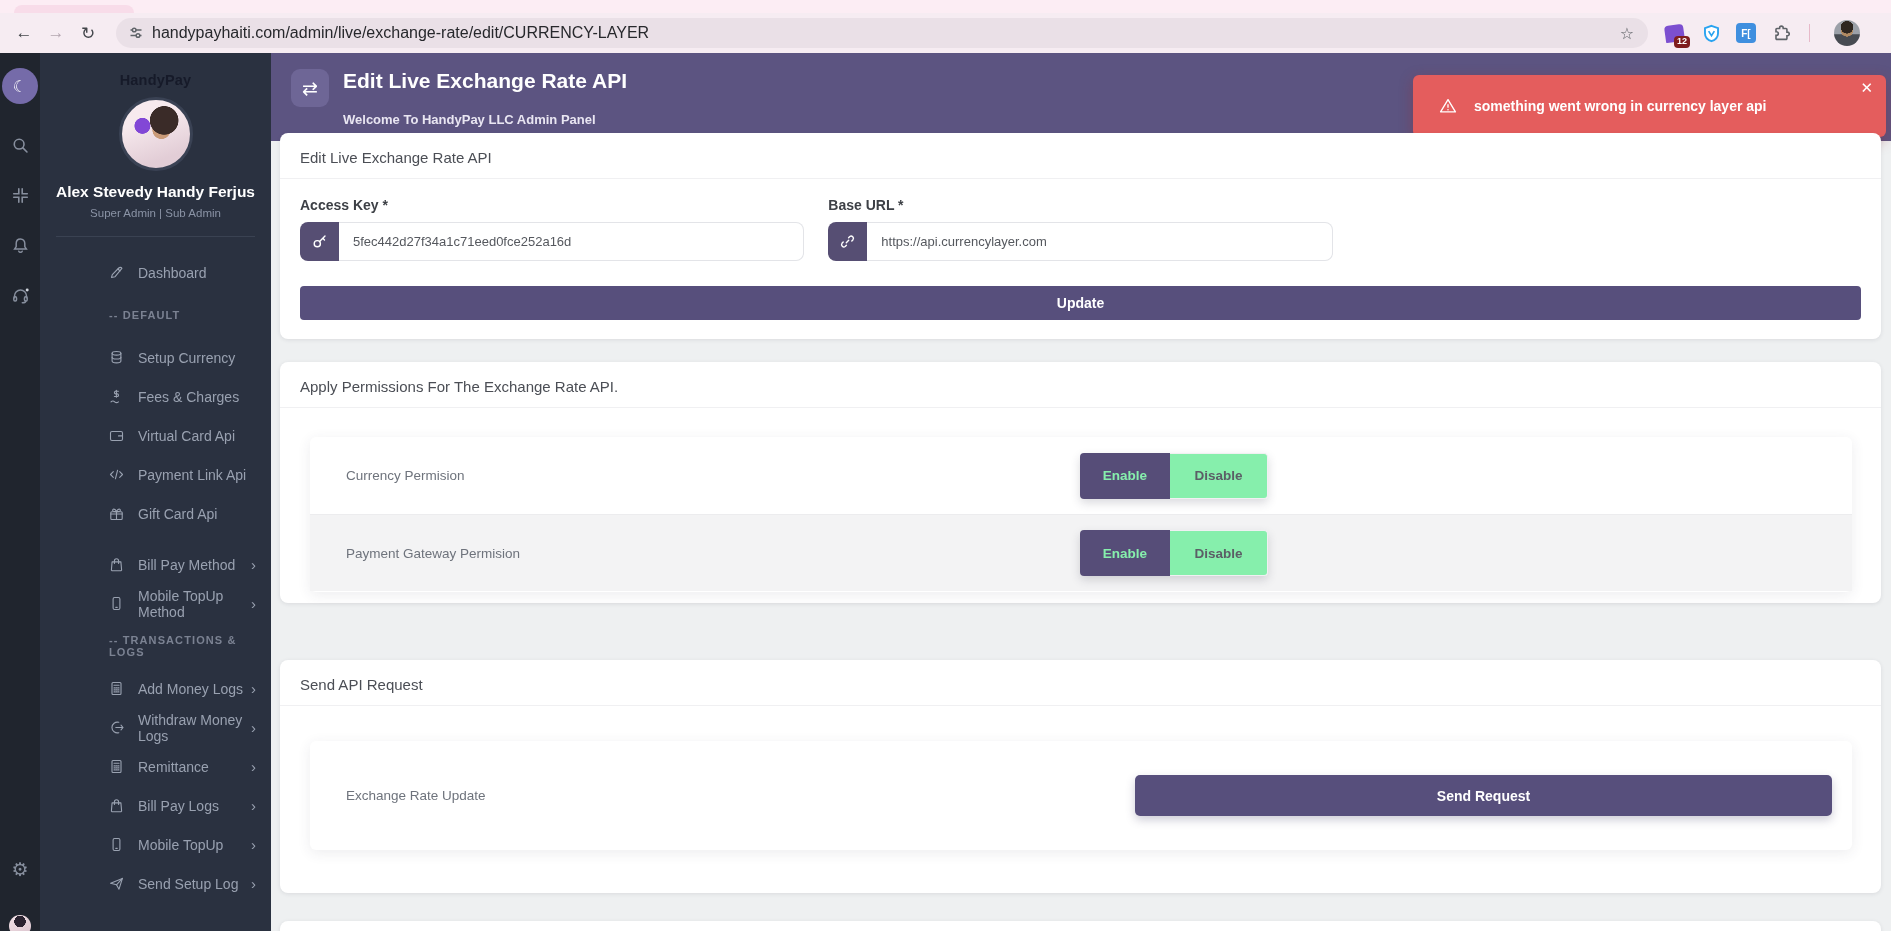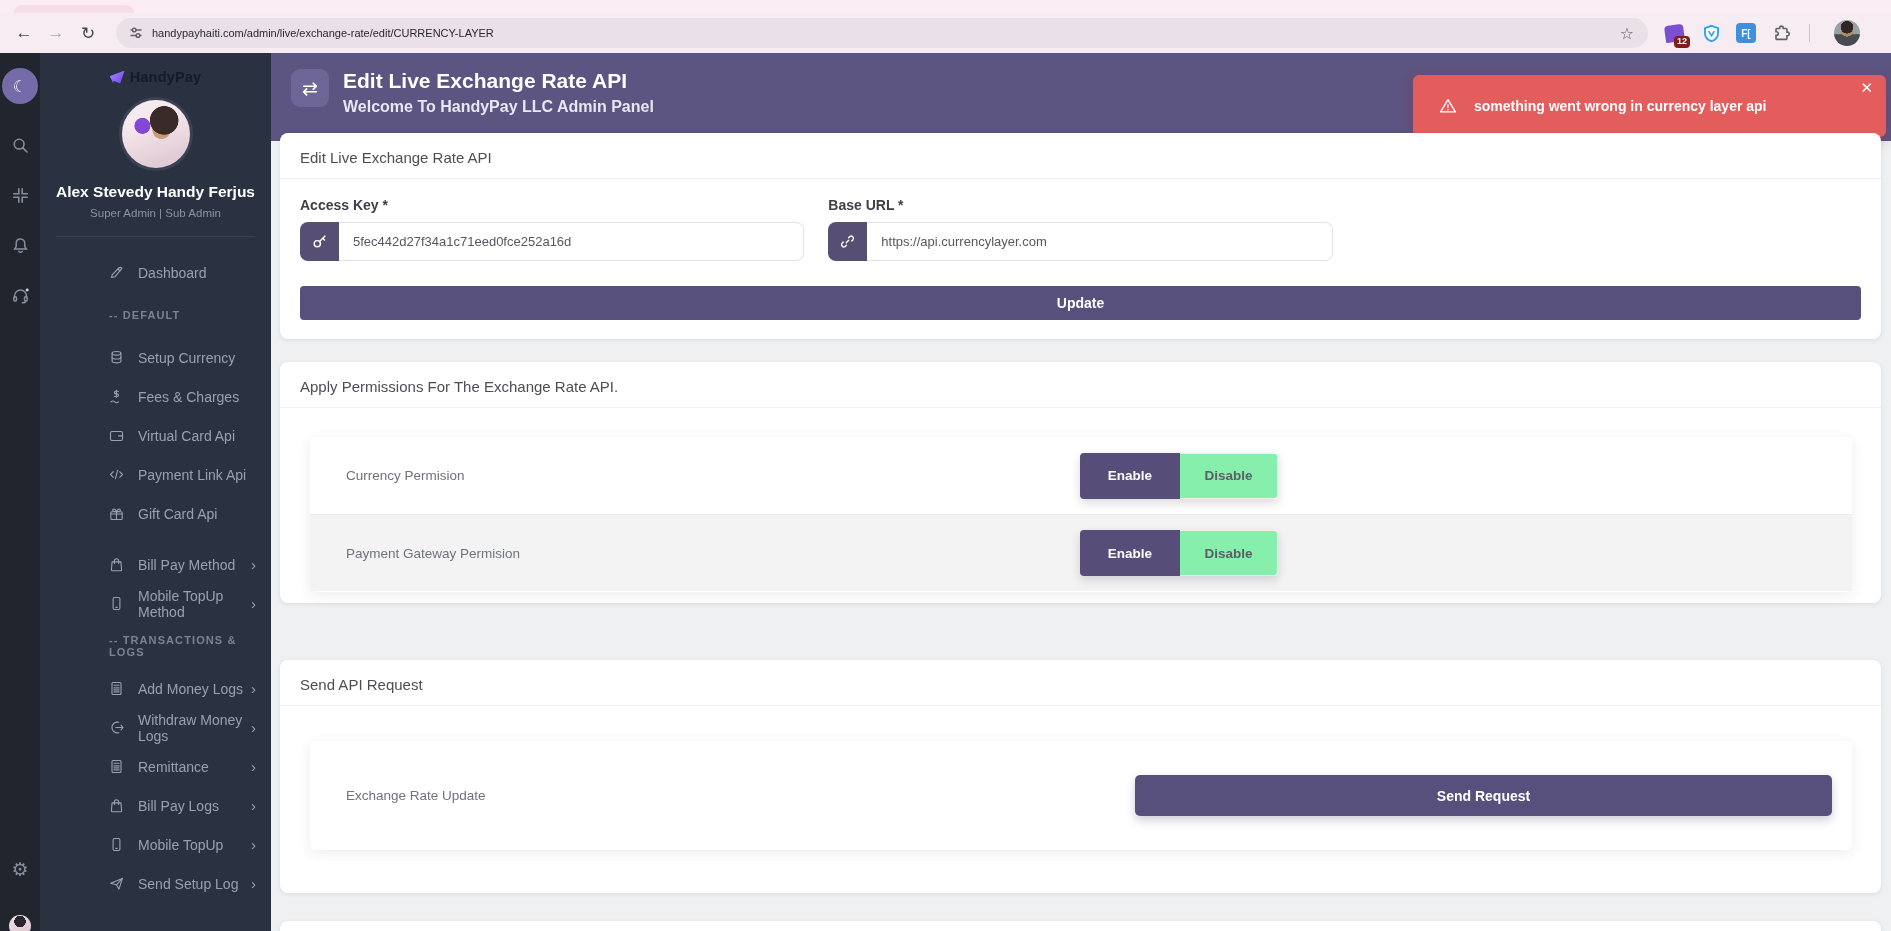--- a/index.html
+++ b/index.html
@@ -10,21 +10,21 @@
   .chrome { position:absolute; top:0; left:0; width:1891px; height:53px; }
   .chrome-strip { height:13px; background:#fcedf4; position:relative; }
   .tab-hint { position:absolute; left:14px; top:5px; width:120px; height:8px;
     background:#f8dce9; border-radius:9px 9px 0 0; }
   .toolbar { height:40px; background:#f6ecf2; display:flex; align-items:center; padding:0 14px 0 8px; }
   .nav-btn { width:32px; height:32px; border-radius:50%; display:flex; align-items:center;
     justify-content:center; font-size:17px; color:#43464b; flex:0 0 auto; }
   .nav-btn.disabled { color:#b4a6b0; }
   .url-pill { width:1532px; height:30px; margin-left:12px; background:#eae0e7; border-radius:15px;
     display:flex; align-items:center; padding:0 12px; flex:0 0 auto; }
-  .url-text { font-size:11px; color:#27282c; margin-left:8px; flex:1; border:none; background:transparent;
+  .url-text { font-size:16px; color:#27282c; margin-left:8px; flex:1; border:none; background:transparent;
     font-family:"Liberation Sans",sans-serif; outline:none; }
   .star { color:#5f6368; font-size:16px; margin-right:2px; }
   .ext-area { display:flex; align-items:center; gap:13px; margin-left:14px; }
   .ext-btn { position:relative; width:24px; height:24px; display:flex; align-items:center; justify-content:center; }
   .ext-tag { width:19px; height:17px; background:#7c4fd0; border-radius:4px 4px 4px 1px; transform:rotate(-8deg); }
   .ext-badge { position:absolute; right:-4px; bottom:-3px; background:#7f1d1d; color:#fff; font-size:9px;
     font-weight:700; border-radius:4px; padding:1px 3px; line-height:1.1; }
   .ext-fi { width:20px; height:20px; background:#3f8fdf; border-radius:4px; color:#fff; font-size:10px;
     font-weight:700; display:flex; align-items:center; justify-content:center; letter-spacing:0; }
   .chrome-sep { width:1px; height:18px; background:#e7b9c9; margin:0 3px; }
@@ -44,21 +44,21 @@
     display:flex; align-items:center; justify-content:center; font-size:16px; margin-top:15px; }
   .rail-ic { color:#878f9e; margin-top:33px; display:flex; }
   .rail-gear { position:absolute; bottom:50px; color:#878f9e; font-size:19px; }
   .rail-user { position:absolute; bottom:-6px; width:22px; height:22px; border-radius:50%;
     background:
       radial-gradient(circle at 50% 30%, #2b2330 0 30%, transparent 31%),
       linear-gradient(150deg,#f3e2e7,#d9c2cc); }
 
   
   .sidebar { width:231px; background:#2a3140; flex:0 0 auto; padding-top:14px; overflow:hidden; }
-  .logo { display:flex; align-items:center; justify-content:center; gap:5px; height:20px; }
+  .logo { display:flex; align-items:center; justify-content:center; gap:5px; height:20px;flex-direction:column; }
   .logo-mark { width:15px; height:13px; background:linear-gradient(135deg,#a78bfa,#6d3ef0);
     clip-path:polygon(0 45%, 100% 0, 70% 100%, 25% 78%, 25% 100%, 12% 70%); }
   .logo-text { font-size:14.5px; font-weight:800; color:#161a29; letter-spacing:.2px; }
   .side-avatar { width:74px; height:74px; border-radius:50%; margin:10px auto 0; border:3px solid #3a4254;
     background:
       radial-gradient(circle at 62% 30%, #3a2b28 0 22%, transparent 23%),
       radial-gradient(circle at 58% 44%, #c99a78 0 16%, transparent 17%),
       radial-gradient(circle at 30% 38%, #8247d6 0 12%, transparent 13%),
       linear-gradient(160deg,#f7eaee 30%, #e2cdd6 80%); }
   .user-name { margin-top:12px; text-align:center; color:#fff; font-size:15.5px; font-weight:700; }
@@ -73,21 +73,21 @@
   .menu-section { height:46px; display:flex; align-items:center; padding:0 21px; color:#7b8292;
     font-size:11px; font-weight:700; letter-spacing:1.1px; }
 
   
   .main { flex:1; position:relative; background:#eef0f1; overflow:hidden; }
   .header-band { height:88px; background:#5c5481; }
   .page-head { position:absolute; top:16px; left:20px; display:flex; gap:14px; align-items:flex-start; }
   .head-chip { width:38px; height:38px; border-radius:9px; background:#6e6696; color:#fff;
     display:flex; align-items:center; justify-content:center; font-size:19px; }
   .page-title { color:#fff; font-size:21px; font-weight:700; }
-  .page-sub { color:#e9e6f2; font-size:16px; font-weight:700; margin-top:5px; }
+  .page-sub { color:#e9e6f2; font-size:13px; font-weight:700; margin-top:19px; }
 
   .toast { position:absolute; top:22px; right:5px; width:473px; height:62px; background:#e45d5d;
     border-radius:6px; box-shadow:0 4px 14px rgba(160,40,40,.35); color:#fff; display:flex;
     align-items:center; padding-left:26px; gap:17px; font-size:14px; font-weight:600; }
   .toast-close { position:absolute; top:4px; right:13px; font-size:15px; font-weight:700; cursor:pointer; }
 
   .card { position:absolute; left:9px; width:1601px; background:#fff; border-radius:8px;
     box-shadow:0 1px 4px rgba(40,40,60,.10); }
   .card-head { padding:16px 20px 12px; font-size:15px; color:#4b4e55; border-bottom:1px solid #f0f0f2; }
 
@@ -110,21 +110,21 @@
   #card-perm { top:309px; height:241px; }
   .inner-card { position:absolute; left:30px; width:1542px; background:#fff; border-radius:6px;
     box-shadow:0 3px 14px rgba(60,60,80,.09); }
   #perm-inner { top:75px; height:155px; }
   .perm-row { position:relative; height:77px; display:flex; align-items:center; padding:0 36px; }
   .perm-row.striped { background:#f3f3f4; }
   .perm-row + .perm-row { border-top:1px solid #ececee; }
   .perm-label { font-size:13.5px; color:#6e737c; }
   .perm-btns { position:absolute; left:770px; display:flex; box-shadow:0 4px 10px rgba(50,50,70,.18);
     border-radius:4px; }
-  .btn-enable { width:100px; height:46px; background:#564d78; color:#ffffff; border:none;
+  .btn-enable { width:90px; height:46px; background:#564d78; color:#86efac; border:none;
     border-radius:4px 0 0 4px; font-size:13.5px; font-weight:700; cursor:pointer;
     font-family:"Liberation Sans",sans-serif; }
   .btn-disable { width:98px; height:46px; background:#86efac; color:#5b5e66; border:1px solid #f0f0f2;
     border-left:none; border-radius:0 4px 4px 0; font-size:13.5px; font-weight:600; cursor:pointer;
     font-family:"Liberation Sans",sans-serif; }
 
   
   #card-send { top:607px; height:233px; }
   #send-inner { top:81px; height:109px; display:flex; align-items:center; padding:0 36px; }
   .send-label { font-size:13.5px; color:#6e737c; }

